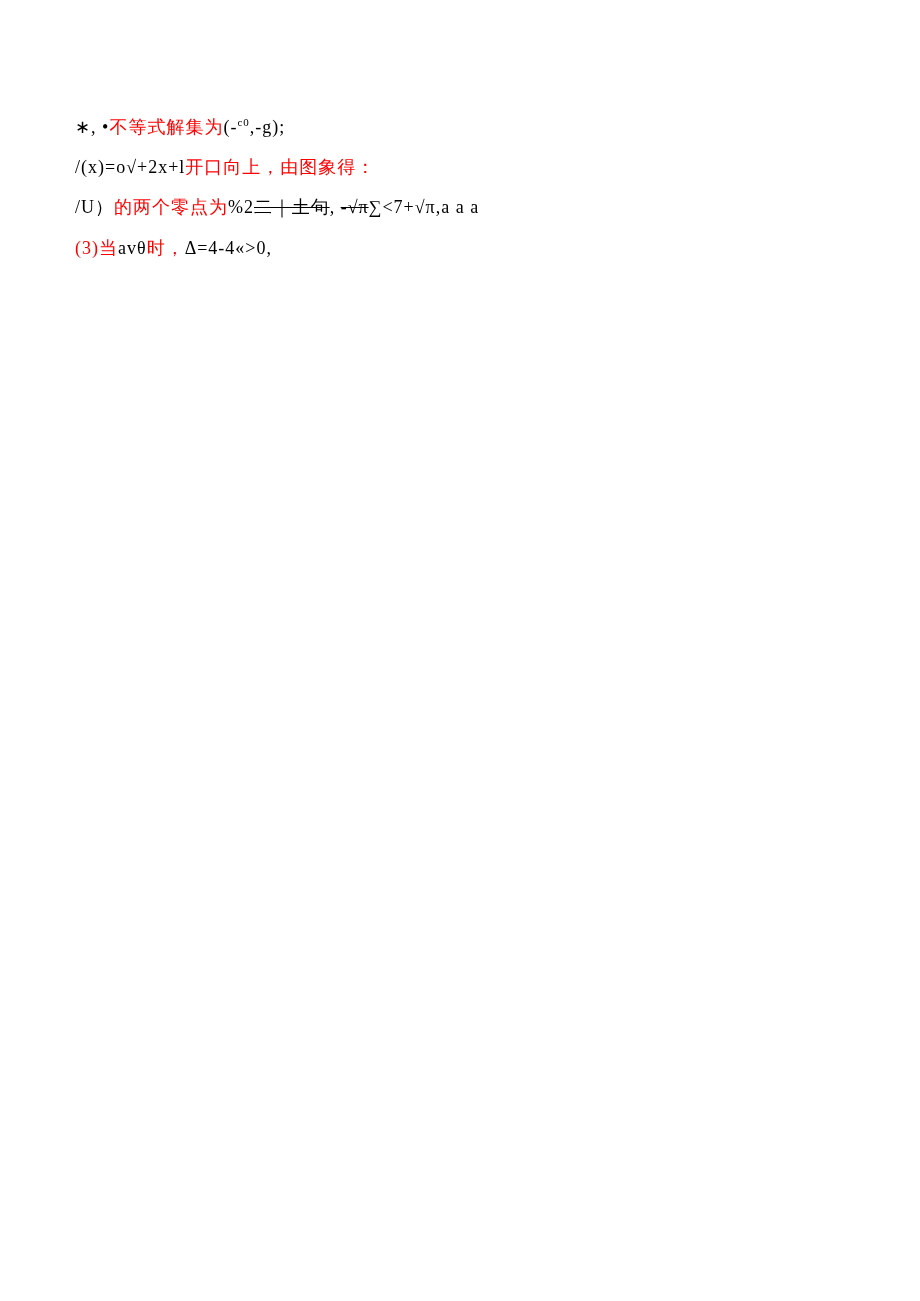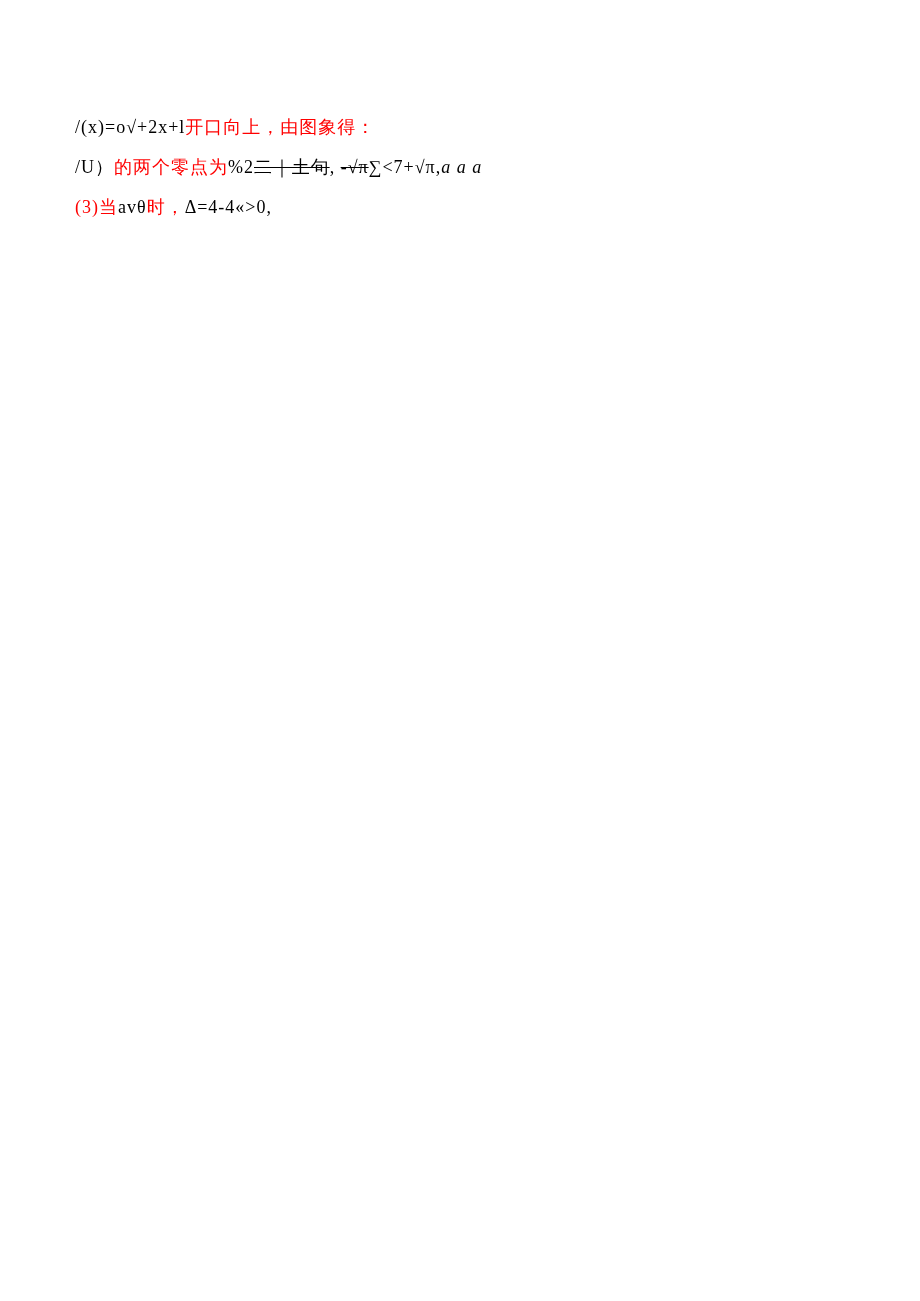--- a/index.html
+++ b/index.html
@@ -26,28 +26,28 @@
       color: #ff0000;
     }
     .black {
       color: #000000;
     }
     .sup {
       font-size: 11px;
       vertical-align: super;
     }
     .italic {
-      font-style: italic;
       font-family: "Times New Roman", serif;
     }
     .strike {
       text-decoration: line-through;
       margin-top: 48px;
     }
   </style>
 </head>
 <body>
 
 <div id="content">
+    <div class="line"><span class="black">∗, •</span><span class="red">不等式解集为</span><span class="black">(-</span><span class="black sup">c0</span><span class="black">,-g);</span></div>
     <div class="line"><span class="black">/(x)=o√+2x+l</span><span class="red">开口向上，由图象得：</span></div>
     <div class="line"><span class="black">/U）</span><span class="red">的两个零点为</span><span class="black">%2</span><span class="black strike">二｜土句</span><span class="black">,  </span><span class="black strike">-√π</span><span class="black">∑&lt;7+√π,</span><span class="black italic">a      a a</span></div>
     <div class="line"><span class="red">(3)</span><span class="red">当</span><span class="black">avθ</span><span class="red">时，</span><span class="black">Δ=4-4«&gt;0,</span></div>
   </div>
 
 </body></html>

